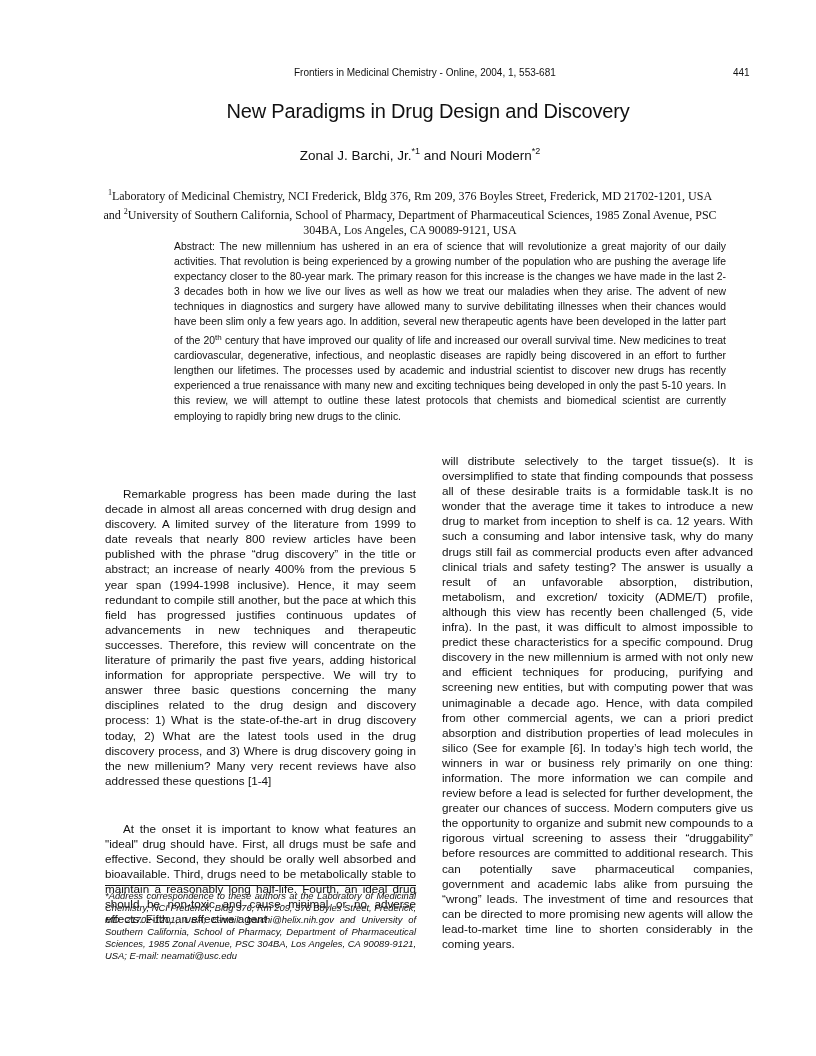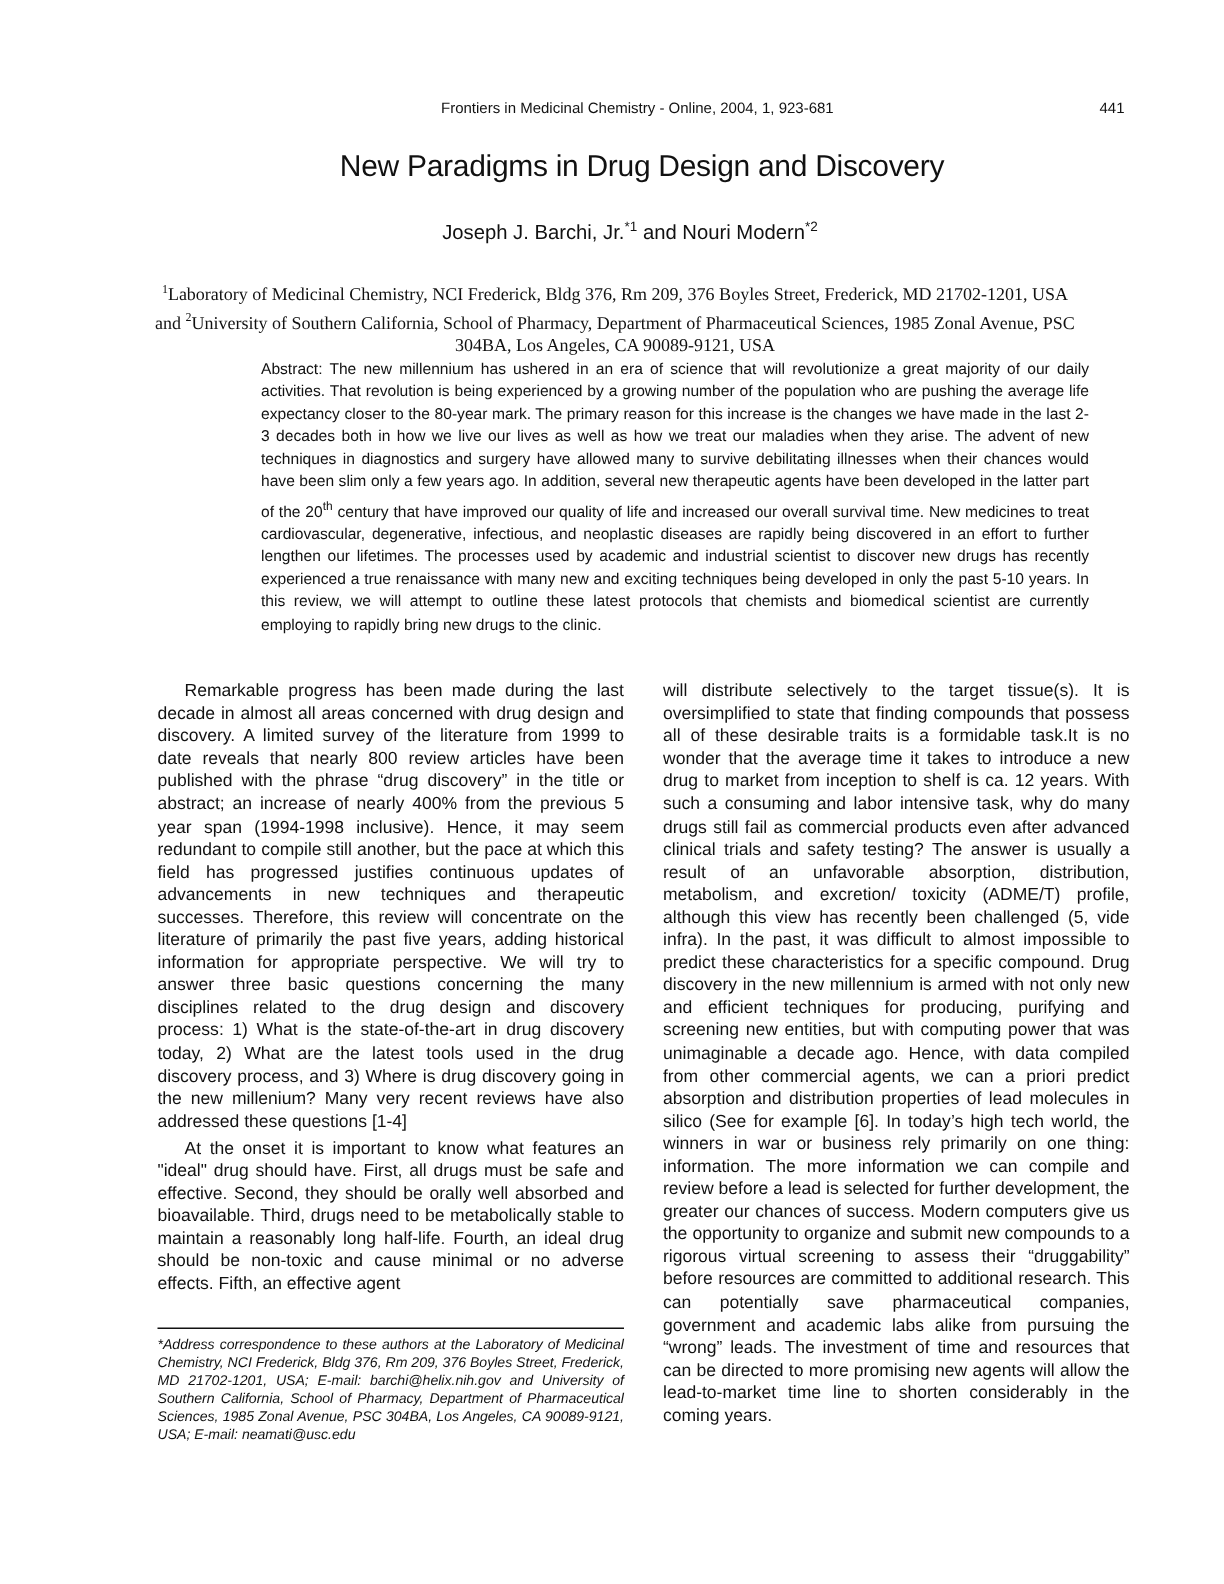--- a/index.html
+++ b/index.html
@@ -12,37 +12,37 @@
     .authors sup { font-size: 9px; }
     .affil { position: absolute; top: 185px; left: 100px; width: 620px; text-align: center; font-size: 12px; line-height: 15px; font-family: Liberation Serif, serif; }
     .affil sup { font-size: 8px; }
     .abstract { position: absolute; top: 239px; left: 174px; width: 552px; font-size: 10.4px; line-height: 15.1px; text-align: justify; }
     .abstract sup { font-size: 8px; }
     .col { position: absolute; font-size: 11.7px; line-height: 15.1px; text-align: justify; }
     .col-left { top: 453px; left: 105px; width: 311px; }
     .col-right { top: 453px; left: 442px; width: 311px; }
     .heading { font-size: 12.6px; margin: 0 0 3px 0; letter-spacing: 0.2px; }
     .col p { margin: 0; }
-    .col p.indent { text-indent: 18px; }
+    .col p.indent { text-indent: 18px; margin-top: 33px; }
     .col p + p { margin-top: 3px; }
     .rule { position: absolute; top: 885px; left: 105px; width: 311px; height: 0; border-top: 1.4px solid #111; }
     .footnote { position: absolute; top: 890px; left: 105px; width: 311px; font-size: 9.4px; line-height: 12px; text-align: justify; font-style: italic; }
   </style>
 </head>
 <body>
 
 <div class="running-head">
-  <span class="journal">Frontiers in Medicinal Chemistry - Online, 2004, 1, 923-681</span>
+  <span class="journal">Frontiers in Medicinal Chemistry - Online, 2004, 1, 553-681</span>
   <span class="pageno">441</span>
 </div>
 
 <div class="title">New Paradigms in Drug Design and Discovery</div>
 
 <div class="authors">
-  <span>Joseph J. Barchi, Jr.</span><sup>*1</sup><span> and </span><span>Nouri Modern</span><sup>*2</sup>
+  <span>Zonal J. Barchi, Jr.</span><sup>*1</sup><span> and </span><span>Nouri Modern</span><sup>*2</sup>
 </div>
 
 <div class="affil">
   <sup>1</sup><span>Laboratory of Medicinal Chemistry, NCI Frederick, Bldg 376, Rm 209, 376 Boyles Street, Frederick, MD 21702-1201, USA and </span><sup>2</sup><span>University of Southern California, School of Pharmacy, Department of Pharmaceutical Sciences, 1985 Zonal Avenue, PSC 304BA, Los Angeles, CA 90089-9121, USA</span>
 </div>
 
 <div class="abstract">
   <span>Abstract:</span><span> The new millennium has ushered in an era of science that will revolutionize a great majority of our daily activities. That revolution is being experienced by a growing number of the population who are pushing the average life expectancy closer to the 80-year mark. The primary reason for this increase is the changes we have made in the last 2-3 decades both in how we live our lives as well as how we treat our maladies when they arise. The advent of new techniques in diagnostics and surgery have allowed many to survive debilitating illnesses when their chances would have been slim only a few years ago. In addition, several new therapeutic agents have been developed in the latter part of the 20</span><sup>th</sup><span> century that have improved our quality of life and increased our overall survival time. New medicines to treat cardiovascular, degenerative, infectious, and neoplastic diseases are rapidly being discovered in an effort to further lengthen our lifetimes. The processes used by academic and industrial scientist to discover new drugs has recently experienced a true renaissance with many new and exciting techniques being developed in only the past 5-10 years. In this review, we will attempt to outline these latest protocols that chemists and biomedical scientist are currently employing to rapidly bring new drugs to the clinic.</span>
 </div>
 

